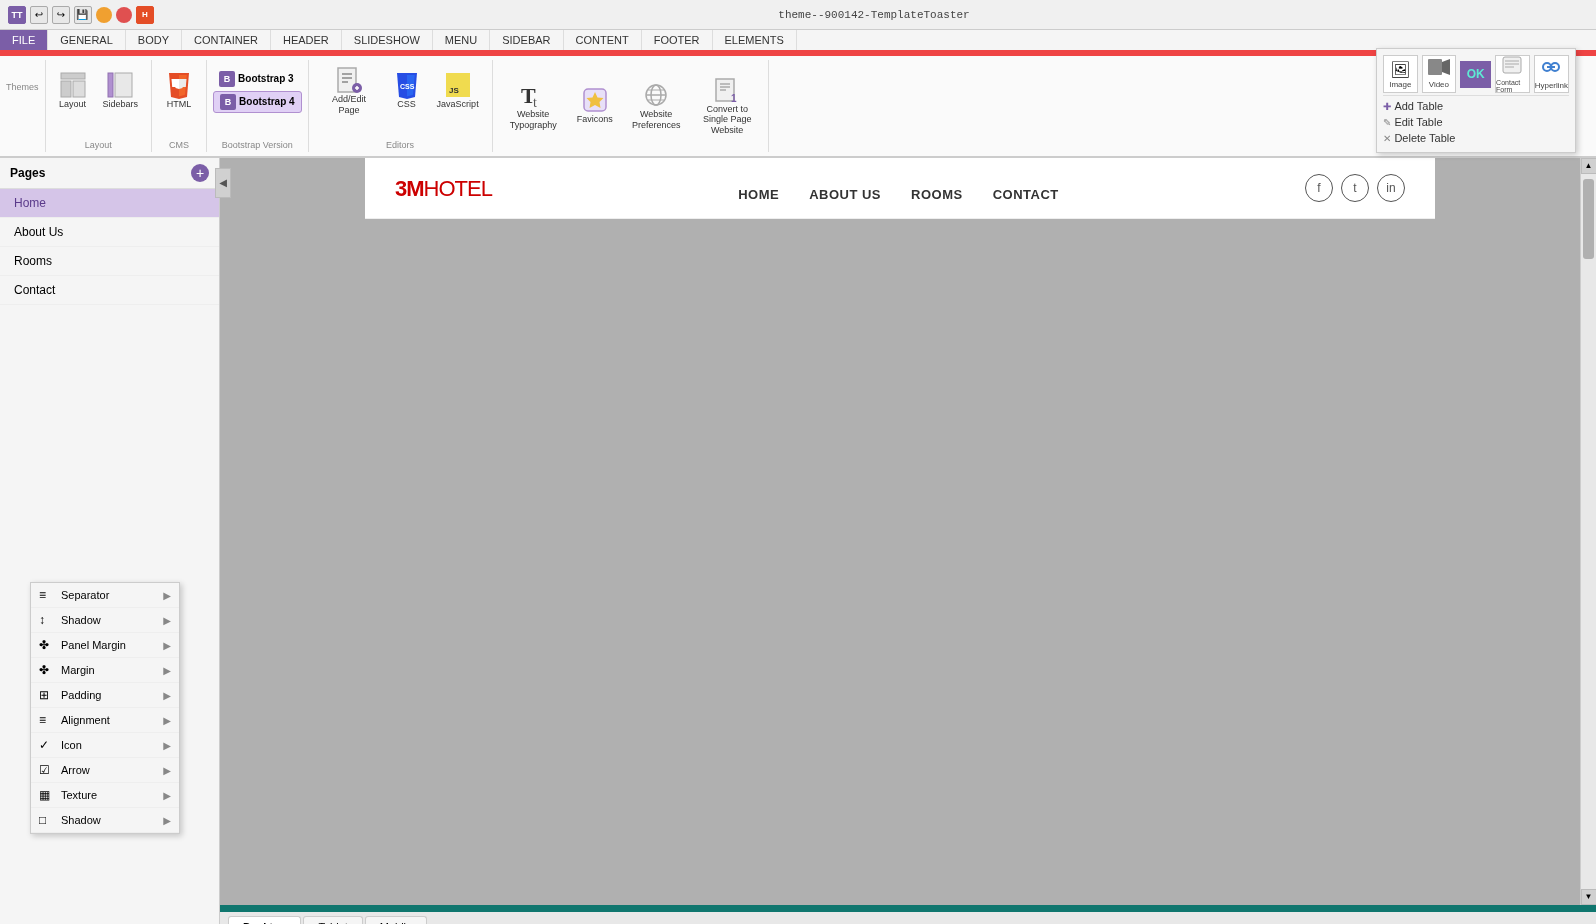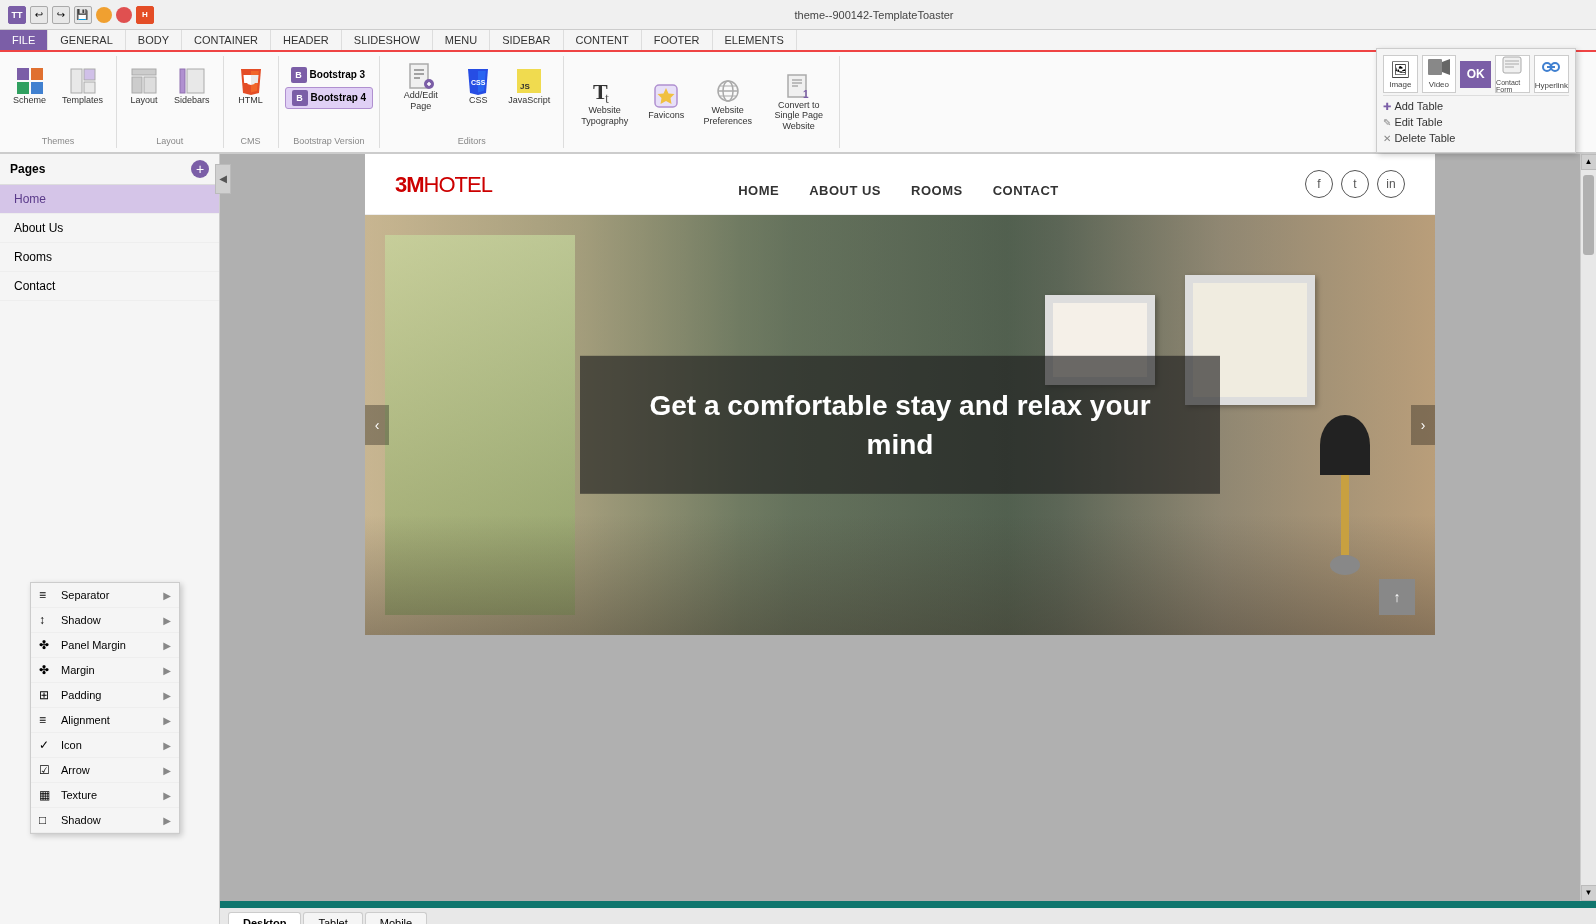--- a/index.html
+++ b/index.html
@@ -9,36 +9,36 @@
     .title-bar {
       height: 30px;
       background: #f0f0f0;
       display: flex;
       align-items: center;
       padding: 0 8px;
       border-bottom: 1px solid #ccc;
       gap: 6px;
     }
     .title-bar-tools { display: flex; align-items: center; gap: 4px; }
-    .title-bar-center { flex: 1; text-align: center; font-size: 11px; color: #444; }
+    .title-bar-center { flex: 1; text-align: center; font-size: 11px; color: #444; font-family: Liberation Mono, monospace; }
     .tb-btn {
       width: 18px; height: 18px; border: 1px solid #aaa; border-radius: 2px;
       background: #e8e8e8; cursor: pointer; display: inline-flex; align-items: center; justify-content: center;
       font-size: 10px;
     }
     .tb-btn.purple { background: #7b5ea7; color: white; border-color: #7b5ea7; font-weight: bold; font-size: 9px; }
     .tb-btn.html { background: #e44d26; color: white; border-color: #e44d26; font-size: 8px; font-weight: bold; }
     .tb-btn.orange-circle { width: 16px; height: 16px; border-radius: 50%; background: #f0a030; border: none; }
     .tb-btn.red-circle { width: 16px; height: 16px; border-radius: 50%; background: #e05050; border: none; }
 
     
     .ribbon-tabs {
       display: flex;
       background: #f5f5f5;
-      border-bottom: 2px solid #ef4444;
+      border-bottom: 6px solid #ef4444;
     }
     .ribbon-tab {
       padding: 4px 12px;
       font-size: 11px;
       cursor: pointer;
       border-right: 1px solid #ddd;
       color: #333;
     }
     .ribbon-tab.active {
       background: #7b5ea7;
@@ -360,21 +360,21 @@
     }
     .tt-icon-btn {
       width: 42px; height: 38px;
       border: 1px solid #ccc; background: white;
       display: flex; flex-direction: column; align-items: center; justify-content: center;
       cursor: pointer; font-size: 10px; gap: 1px;
     }
     .tt-icon-btn .icon { font-size: 16px; }
     .tt-icon-btn .label { font-size: 8px; color: #444; }
     .tt-ok-btn {
-      width: 38px; height: 27px; background: #7b5ea7; color: #ffffff;
+      width: 38px; height: 27px; background: #7b5ea7; color: #5eead4;
       border: none; font-weight: bold; font-size: 12px; cursor: pointer;
       display: flex; align-items: center; justify-content: center;
     }
     .tt-text-btn {
       display: flex; align-items: center; gap: 3px;
       font-size: 11px; color: #333; cursor: pointer; padding: 2px 0;
     }
     .tt-text-btn .check { font-size: 10px; color: #7b5ea7; }
     .tt-text-btn .cross { font-size: 10px; color: #888; }
     .tt-divider { border: none; border-top: 1px solid #ddd; margin: 2px 0; }
@@ -448,43 +448,20 @@
   <div class="ribbon-tab">MENU</div>
   <div class="ribbon-tab">SIDEBAR</div>
   <div class="ribbon-tab">CONTENT</div>
   <div class="ribbon-tab">FOOTER</div>
   <div class="ribbon-tab">ELEMENTS</div>
 </div>
 
 <div class="ribbon">
 
   <div class="ribbon-group">
-    <div class="ribbon-group-items">
-      <div class="ribbon-btn">
-        <div class="icon">
-          <svg width="28" height="28" viewBox="0 0 28 28">
-            <rect x="1" y="1" width="12" height="12" fill="#7b5ea7"></rect>
-            <rect x="15" y="1" width="12" height="12" fill="#e07030"></rect>
-            <rect x="1" y="15" width="12" height="12" fill="#30a060"></rect>
-            <rect x="15" y="15" width="12" height="12" fill="#4080d0"></rect>
-          </svg>
-        </div>
-        <div class="label">Scheme</div>
-      </div>
-      <div class="ribbon-btn">
-        <div class="icon">
-          <svg width="28" height="28" viewBox="0 0 28 28">
-            <rect x="2" y="2" width="11" height="24" fill="#e8e8e8" stroke="#aaa" stroke-width="1"></rect>
-            <rect x="15" y="2" width="11" height="11" fill="#d0c0e8" stroke="#aaa" stroke-width="1"></rect>
-            <rect x="15" y="15" width="11" height="11" fill="#e8e8e8" stroke="#aaa" stroke-width="1"></rect>
-          </svg>
-        </div>
-        <div class="label">Templates</div>
-      </div>
-    </div>
     <div class="ribbon-group-label">Themes</div>
   </div>
 
   <div class="ribbon-group">
     <div class="ribbon-group-items">
       <div class="ribbon-btn">
         <div class="icon">
           <svg width="28" height="28" viewBox="0 0 28 28">
             <rect x="2" y="2" width="24" height="6" fill="#ccc" stroke="#aaa" stroke-width="1"></rect>
             <rect x="2" y="10" width="10" height="16" fill="#ccc" stroke="#aaa" stroke-width="1"></rect>
@@ -659,47 +636,20 @@
               <a href="#">ROOMS</a>
               <a href="#">CONTACT</a>
             </nav>
             <div class="site-social">
               <div class="social-icon">f</div>
               <div class="social-icon">t</div>
               <div class="social-icon">in</div>
             </div>
           </div>
 
-          <div class="hero-banner">
-            <div class="hero-bg"></div>
-
-            <div style="position:absolute;top:0;left:0;right:0;bottom:0;background:linear-gradient(to right,rgba(200,180,140,0.6) 0%,rgba(100,120,90,0.5) 35%,rgba(80,90,75,0.4) 65%,rgba(170,140,100,0.5) 100%);"></div>
-
-            <div style="position:absolute;top:20px;left:20px;width:190px;height:380px;background:linear-gradient(180deg,#c8dca0 0%,#a8c080 50%,#88a060 100%);opacity:0.65;"></div>
-
-            <div style="position:absolute;bottom:0;left:0;right:0;height:120px;background:linear-gradient(180deg,transparent,rgba(60,50,40,0.4));"></div>
-
-            <div style="position:absolute;top:80px;right:280px;width:110px;height:90px;background:#f5f0e8;border:8px solid #ddd;box-shadow:2px 2px 5px rgba(0,0,0,0.3);"></div>
-            <div style="position:absolute;top:60px;right:120px;width:130px;height:130px;background:#f0ece0;border:8px solid #ddd;box-shadow:2px 2px 5px rgba(0,0,0,0.3);"></div>
-
-            <div style="position:absolute;bottom:40px;right:60px;width:60px;height:180px;">
-              <div style="width:50px;height:60px;background:#222;border-radius:50% 50% 0 0;margin:0 auto;"></div>
-              <div style="width:8px;height:80px;background:#c8a040;margin:0 auto;"></div>
-              <div style="width:30px;height:20px;background:#888;border-radius:50%;margin:0 auto;"></div>
-            </div>
-
-            <div class="hero-overlay">
-              <div class="hero-text">Get a comfortable stay and relax your mind</div>
-            </div>
-
-            <div class="hero-nav-left">‹</div>
-            <div class="hero-nav-right">›</div>
-
-            <div class="hero-arrow-btn">↑</div>
-          </div>
         </div>
       </div>
 
       <div class="v-scrollbar">
         <div class="v-scroll-btn">▲</div>
         <div class="v-scrollbar-track">
           <div class="v-scrollbar-thumb"></div>
         </div>
         <div class="v-scroll-btn">▼</div>
       </div>

